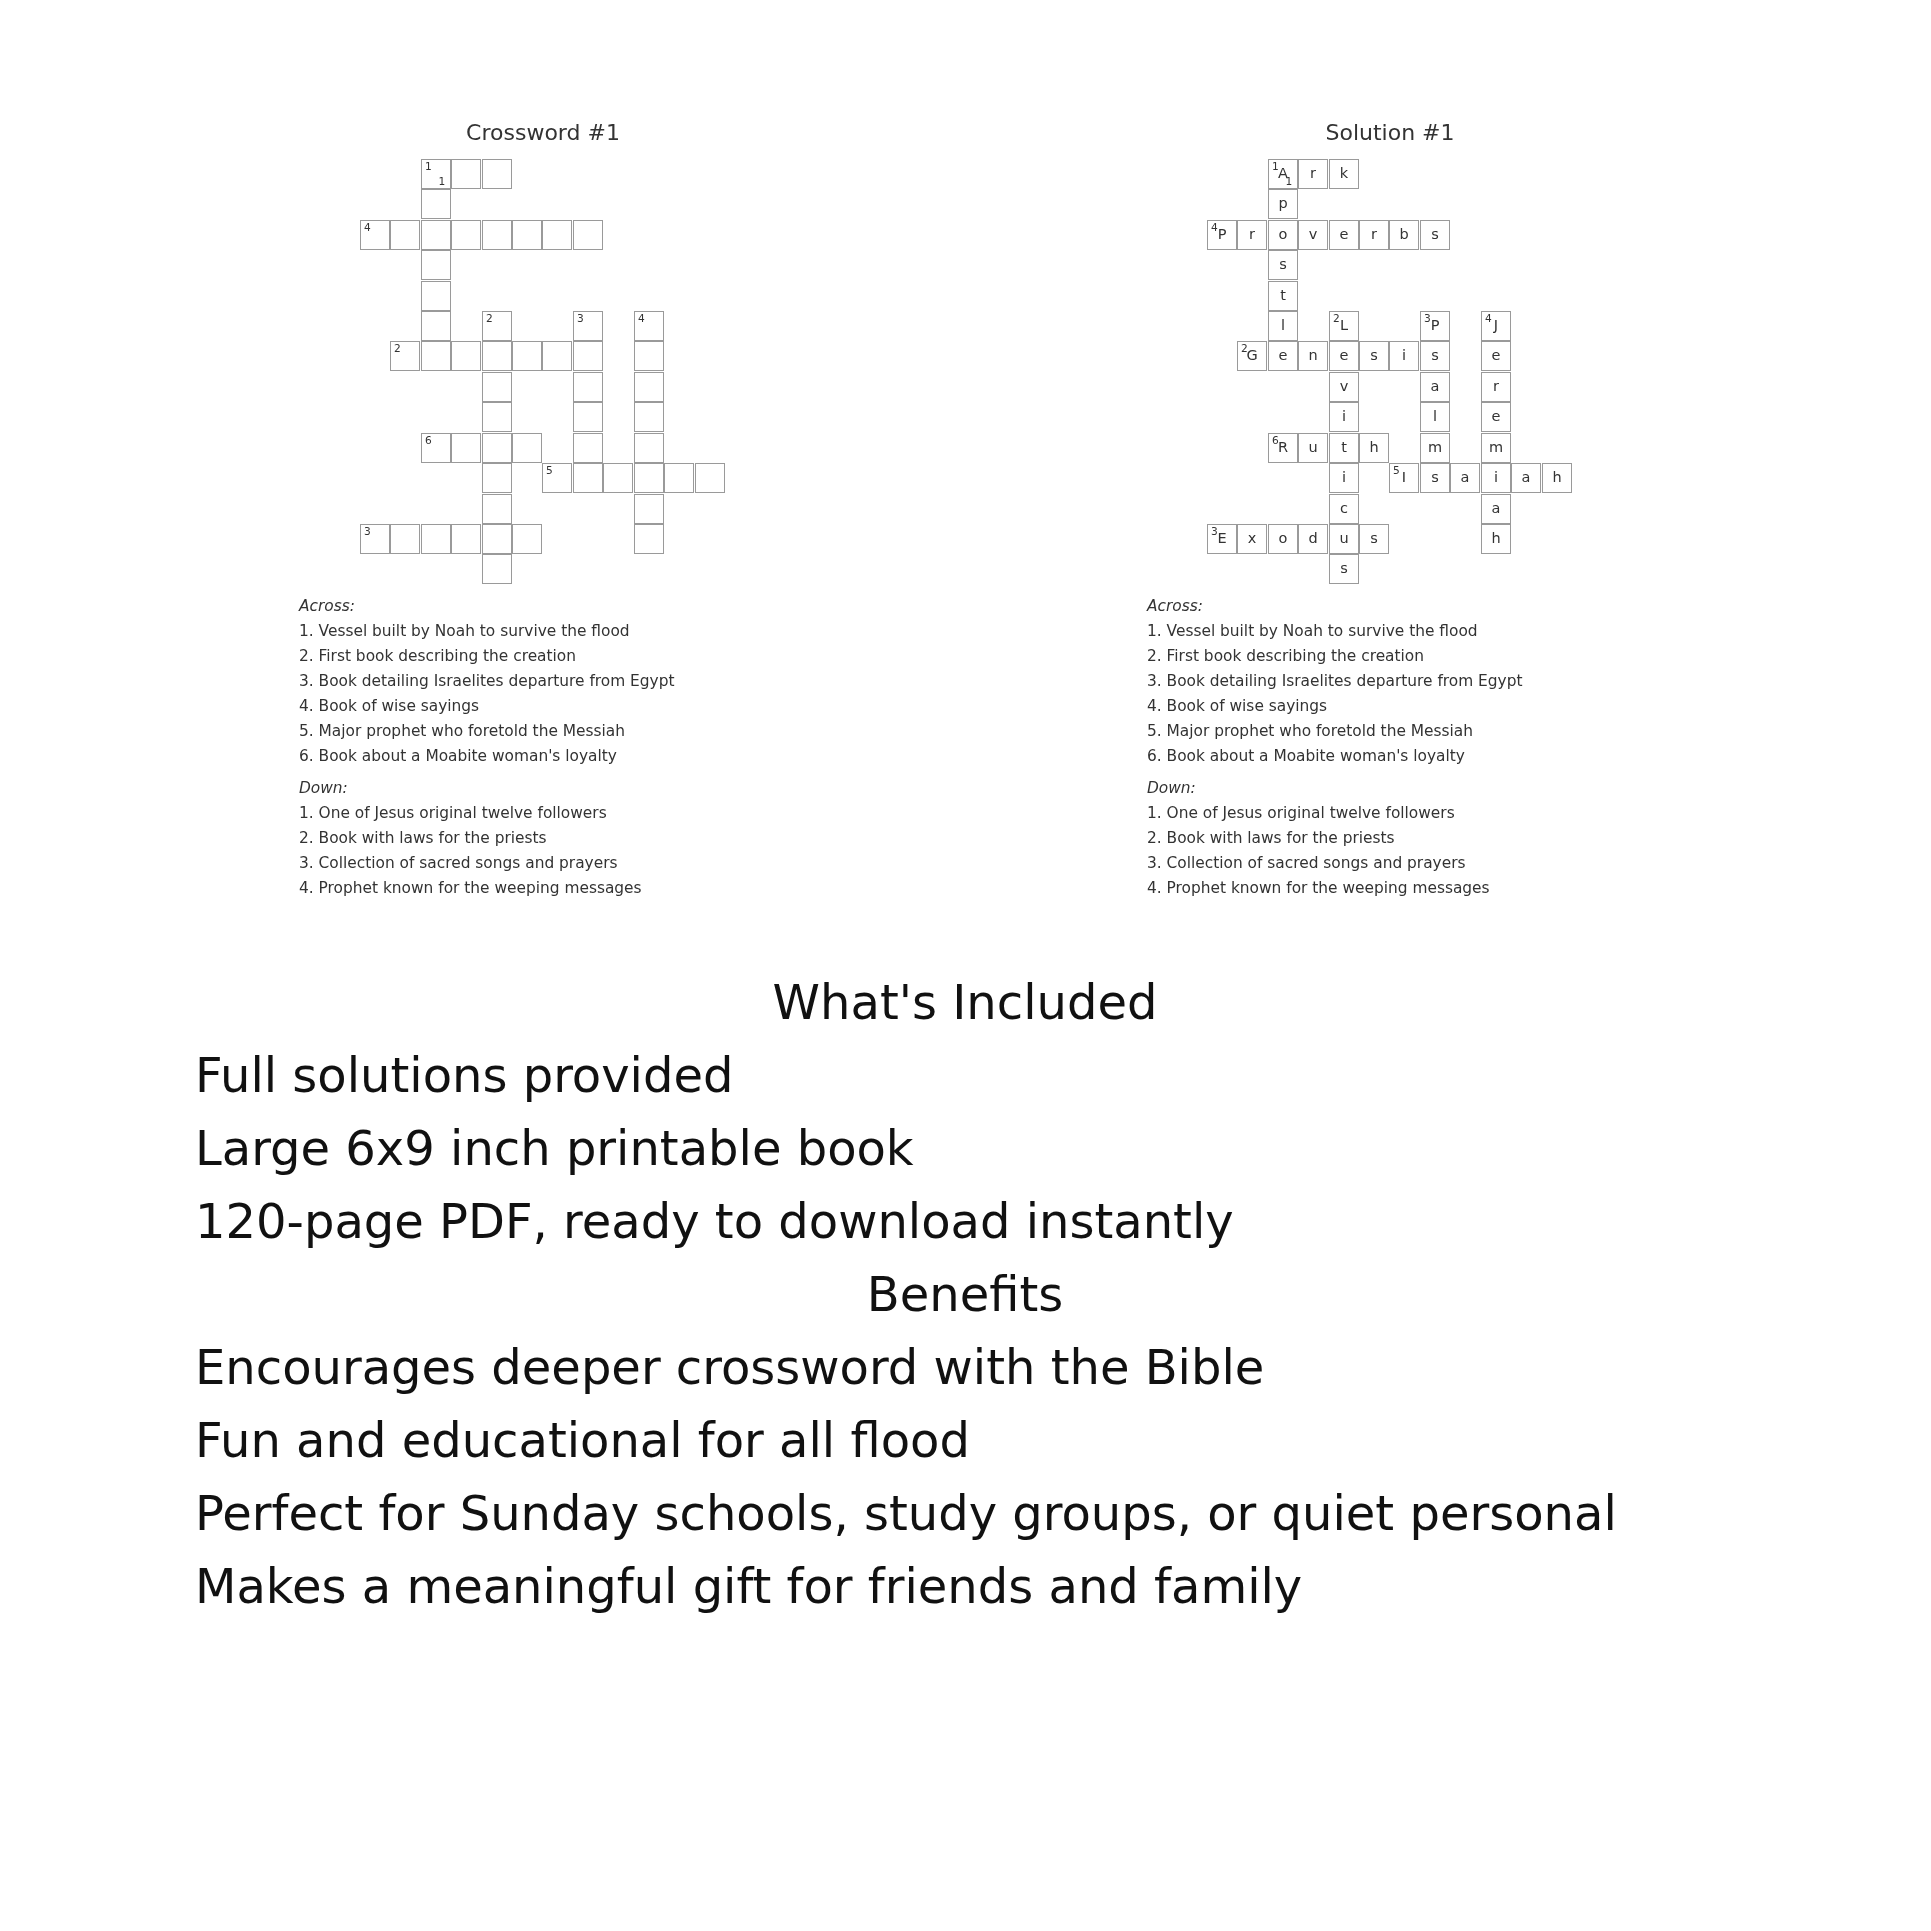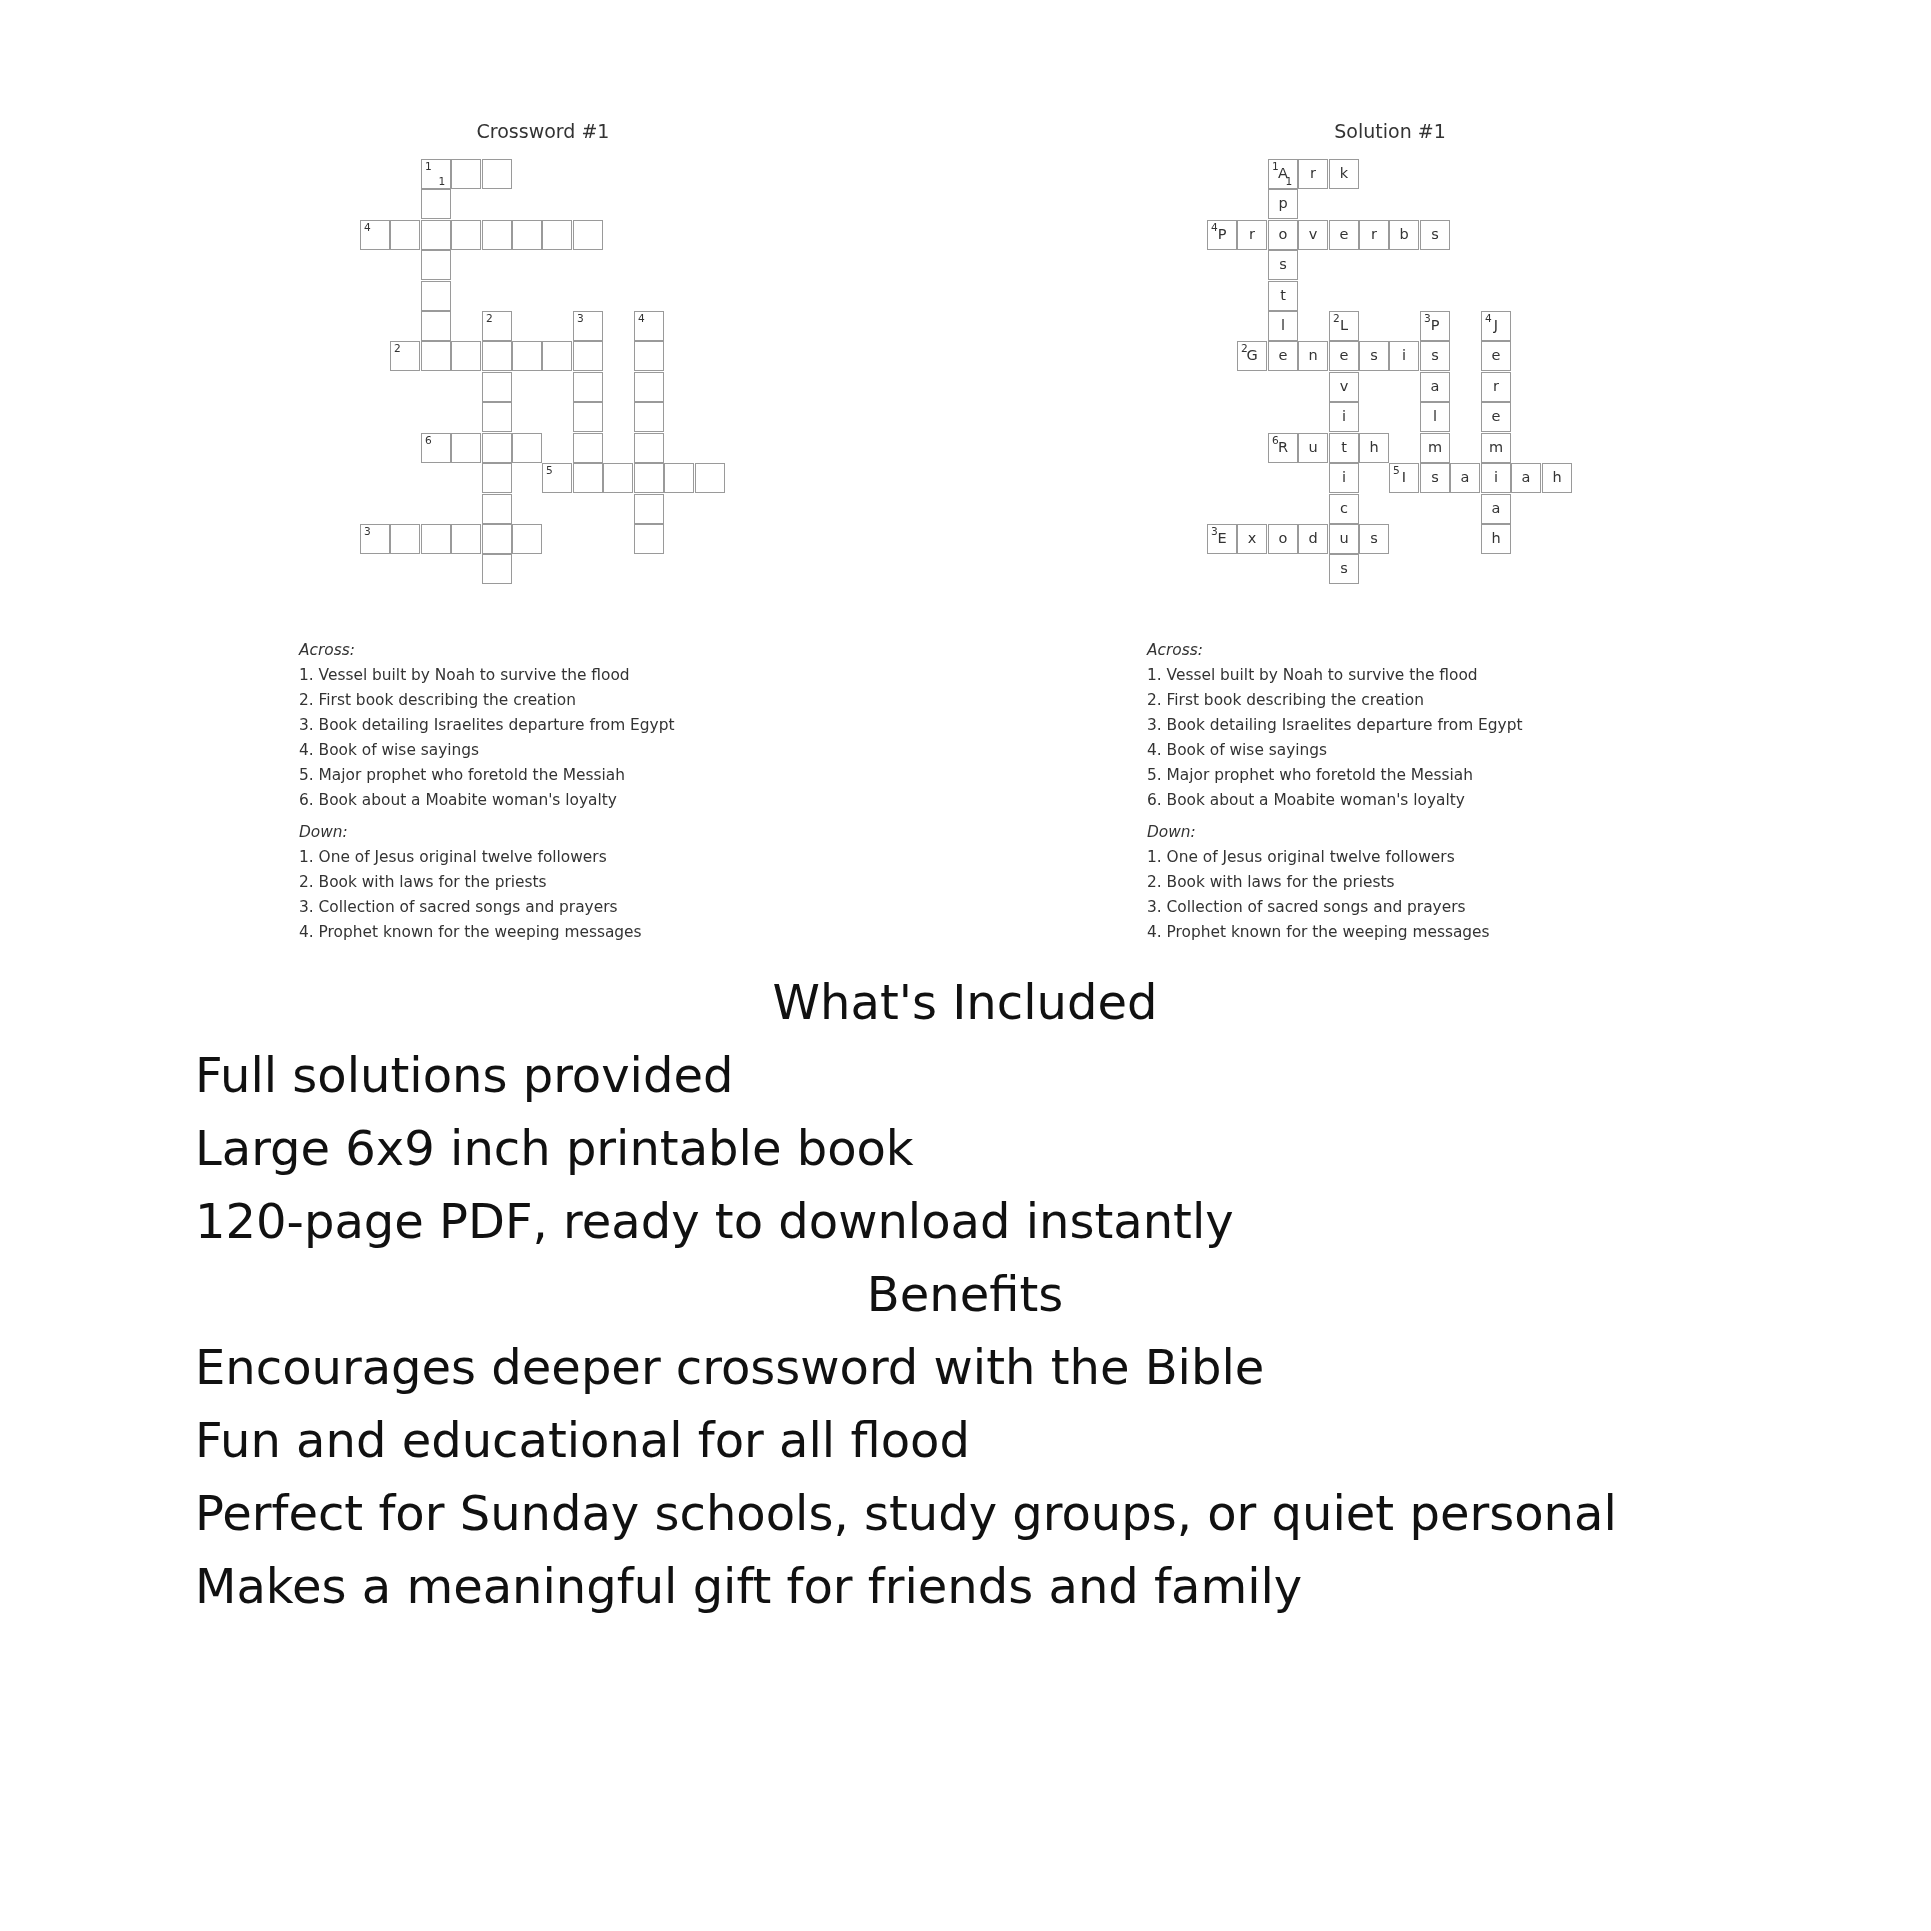--- a/index.html
+++ b/index.html
@@ -1,30 +1,30 @@
 <!DOCTYPE html>
 <html><head>
 <meta charset="utf-8">
 <style>
   html, body { margin: 0; padding: 0; background: #ffffff; }
   body { width: 1931px; height: 1931px; position: relative; overflow: hidden;
          font-family: "DejaVu Sans", sans-serif; color: #111; }
   .panel { position: absolute; top: 0; }
-  .panel-title { position: absolute; font-family: "DejaVu Sans", sans-serif; font-size: 19px;
+  .panel-title { position: absolute; font-family: "DejaVu Sans", sans-serif; font-size: 22px;
                  color: #333; white-space: nowrap; transform: translateX(-50%); }
   .grid { position: absolute; }
   .cell { position: absolute; width: 30px; height: 30px; box-sizing: border-box;
           border: 1.4px solid #9a9a9a; background: #fff; }
   .cell .num { position: absolute; left: 2.9px; top: 1px; font-size: 10.6px; color: #333;
                font-family: "DejaVu Sans", sans-serif; line-height: 1; }
   .cell .num2 { position: absolute; right: 4.8px; bottom: 1.9px; font-size: 10.6px; color: #333;
                 font-family: "DejaVu Sans", sans-serif; line-height: 1; }
   .cell .letter { position: absolute; left: 0; right: 0; top: 5.8px; text-align: center;
                   font-size: 14.5px; color: #333; font-family: "DejaVu Sans", sans-serif; line-height: 1; }
-  .clues { position: absolute; font-family: "DejaVu Sans", sans-serif; font-size: 15.4px; color: #333; margin-top: 44px; }
+  .clues { position: absolute; font-family: "DejaVu Sans", sans-serif; font-size: 15.4px; color: #333; }
   .clues .hdr { font-style: italic; height: 26px; line-height: 26px; }
   .clues .item { height: 25px; line-height: 25px; white-space: nowrap; }
   .clues .gap { height: 5.8px; }
   .info { position: absolute; left: 195px; top: 966px; width: 1545px;
           font-family: "DejaVu Sans", sans-serif; font-size: 48px; color: #111; }
   .info .line { height: 73px; line-height: 73px; white-space: nowrap; }
   .info .heading { text-align: center; width: 1540px; }
 </style>
 </head>
 <body>

